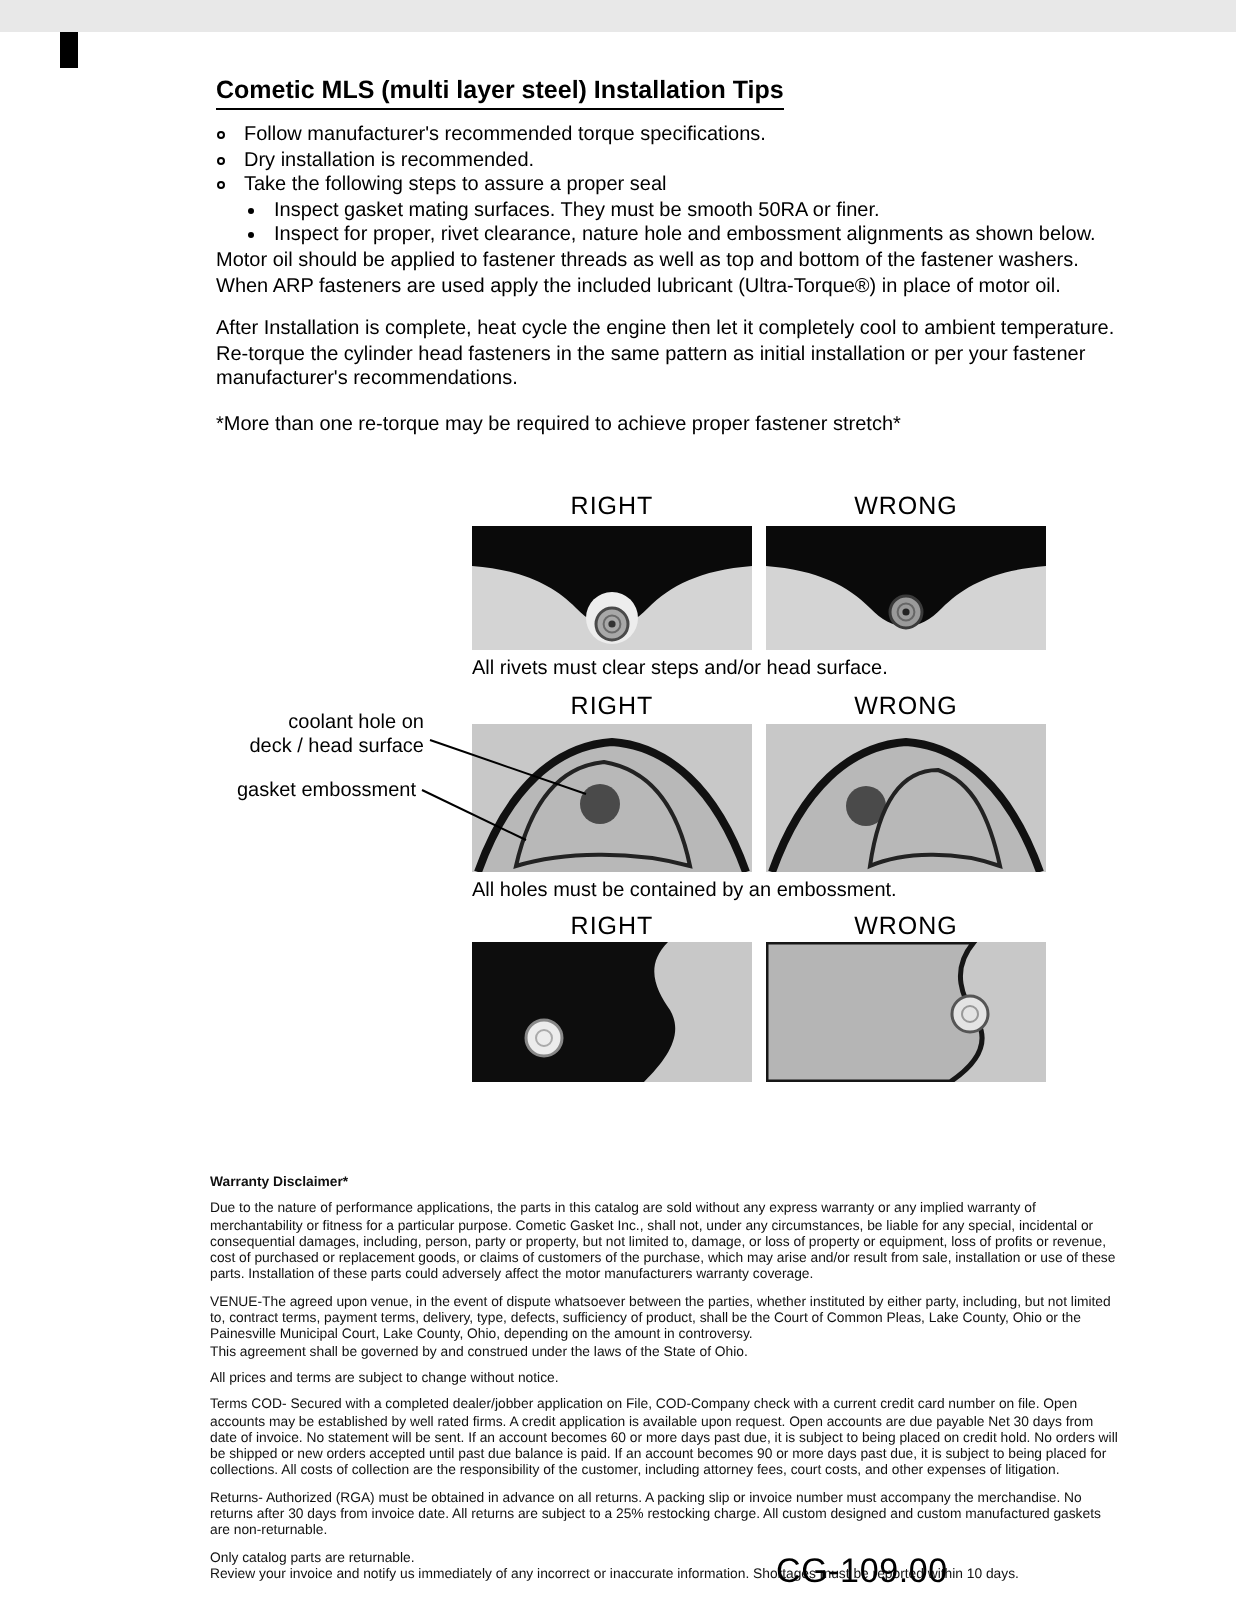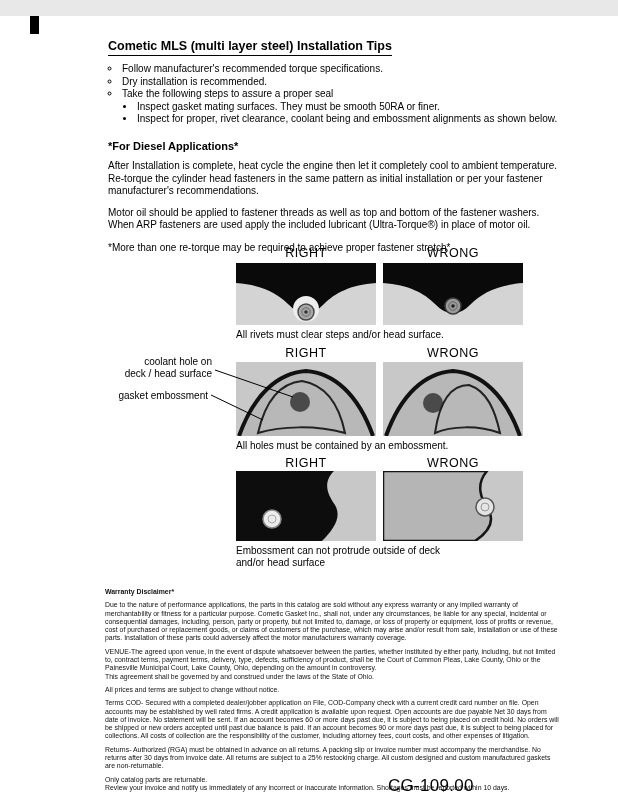--- a/index.html
+++ b/index.html
@@ -45,27 +45,26 @@
 
   <div class="content">
     <h1 class="doc-title">Cometic MLS (multi layer steel) Installation Tips</h1>
 
     <ul class="tips">
       <li>Follow manufacturer's recommended torque specifications.</li>
       <li>Dry installation is recommended.</li>
       <li>Take the following steps to assure a proper seal</li>
       <ul>
         <li>Inspect gasket mating surfaces.  They must be smooth 50RA or finer.</li>
-        <li>Inspect for proper, rivet clearance, coolant being and embossment alignments as shown below.</li>
+        <li>Inspect for proper, rivet clearance, nature hole and embossment alignments as shown below.</li>
       </ul>
     </ul>
 
-    <div class="diesel-heading">*For Diesel Applications*</div>
+    <p class="body-para">Motor oil should be applied to fastener threads as well as top and bottom of the fastener washers. When ARP fasteners are used apply the included lubricant (Ultra-Torque®) in place of motor oil.</p>
     <p class="body-para">After Installation is complete, heat cycle the engine then let it completely cool to ambient temperature. Re-torque the cylinder head fasteners in the same pattern as initial installation or per your fastener manufacturer's recommendations.</p>
-    <p class="body-para">Motor oil should be applied to fastener threads as well as top and bottom of the fastener washers. When ARP fasteners are used apply the included lubricant (Ultra-Torque®) in place of motor oil.</p>
     <div class="note-line">*More than one re-torque may be required to achieve proper fastener stretch*</div>
   </div>
 
   <div class="diagrams">
 
     <div class="rw-label" style="left:236px;top:2px;">RIGHT</div>
     <div class="rw-label" style="left:383px;top:2px;">WRONG</div>
 
     <div class="panel" style="left:236px;top:19px;">
       <svg width="140" height="62" viewBox="0 0 140 62">
@@ -133,22 +132,20 @@
       </svg>
     </div>
     <div class="panel" style="left:383px;top:227px;">
       <svg width="140" height="70" viewBox="0 0 140 70">
         <rect x="0" y="0" width="140" height="70" fill="#c8c8c8"></rect>
         <path d="M0,0 H104 C92,14 98,28 106,40 C112,52 104,62 92,70 H0 Z" fill="#b5b5b5" stroke="#161616" stroke-width="2.5"></path>
         <circle cx="102" cy="36" r="9" fill="#e4e4e4" stroke="#555" stroke-width="1.5"></circle>
         <circle cx="102" cy="36" r="4" fill="none" stroke="#999" stroke-width="1"></circle>
       </svg>
     </div>
-    <div class="caption" style="top:301px;">Embossment can not protrude outside of deck
-and/or head surface</div>
   </div>
 
   <div class="legal">
     <div class="legal-heading">Warranty Disclaimer*</div>
     <p class="legal-para">Due to the nature of performance applications, the parts in this catalog are sold without any express warranty or any implied warranty of merchantability or fitness for a particular purpose.  Cometic Gasket Inc., shall not, under any circumstances, be liable for any special, incidental or consequential damages, including, person, party or property, but not limited to, damage, or loss of property or equipment, loss of profits or revenue, cost of purchased or replacement goods, or claims of customers of the purchase, which may arise and/or result from sale, installation or use of these parts.  Installation of these parts could adversely affect the motor manufacturers warranty coverage.</p>
     <p class="legal-para">VENUE-The agreed upon venue, in the event of dispute whatsoever between the parties, whether instituted by either party, including, but not limited to, contract terms, payment terms, delivery, type, defects, sufficiency of product, shall be the Court of Common Pleas, Lake County, Ohio or the Painesville Municipal Court, Lake County, Ohio, depending on the amount in controversy.
 This agreement shall be governed by and construed under the laws of the State of Ohio.</p>
     <p class="legal-para">All prices and terms are subject to change without notice.</p>
     <p class="legal-para">Terms COD- Secured with a completed dealer/jobber application on File, COD-Company check with a current credit card number on file.  Open accounts may be established by well rated firms.  A credit application is available upon request.  Open accounts are due payable Net 30 days from date of invoice.  No statement will be sent.  If an account becomes 60 or more days past due, it is subject to being placed on credit hold.  No orders will be shipped or new orders accepted until past due balance is paid.  If an account becomes 90 or more days past due, it is subject to being placed for collections.  All costs of collection are the responsibility of the customer, including attorney fees, court costs, and other expenses of litigation.</p>
     <p class="legal-para">Returns- Authorized (RGA) must be obtained in advance on all returns.  A packing slip or invoice number must accompany the merchandise.  No returns after 30 days from invoice date.  All returns are subject to a 25% restocking charge.  All custom designed and custom manufactured gaskets are non-returnable.</p>

